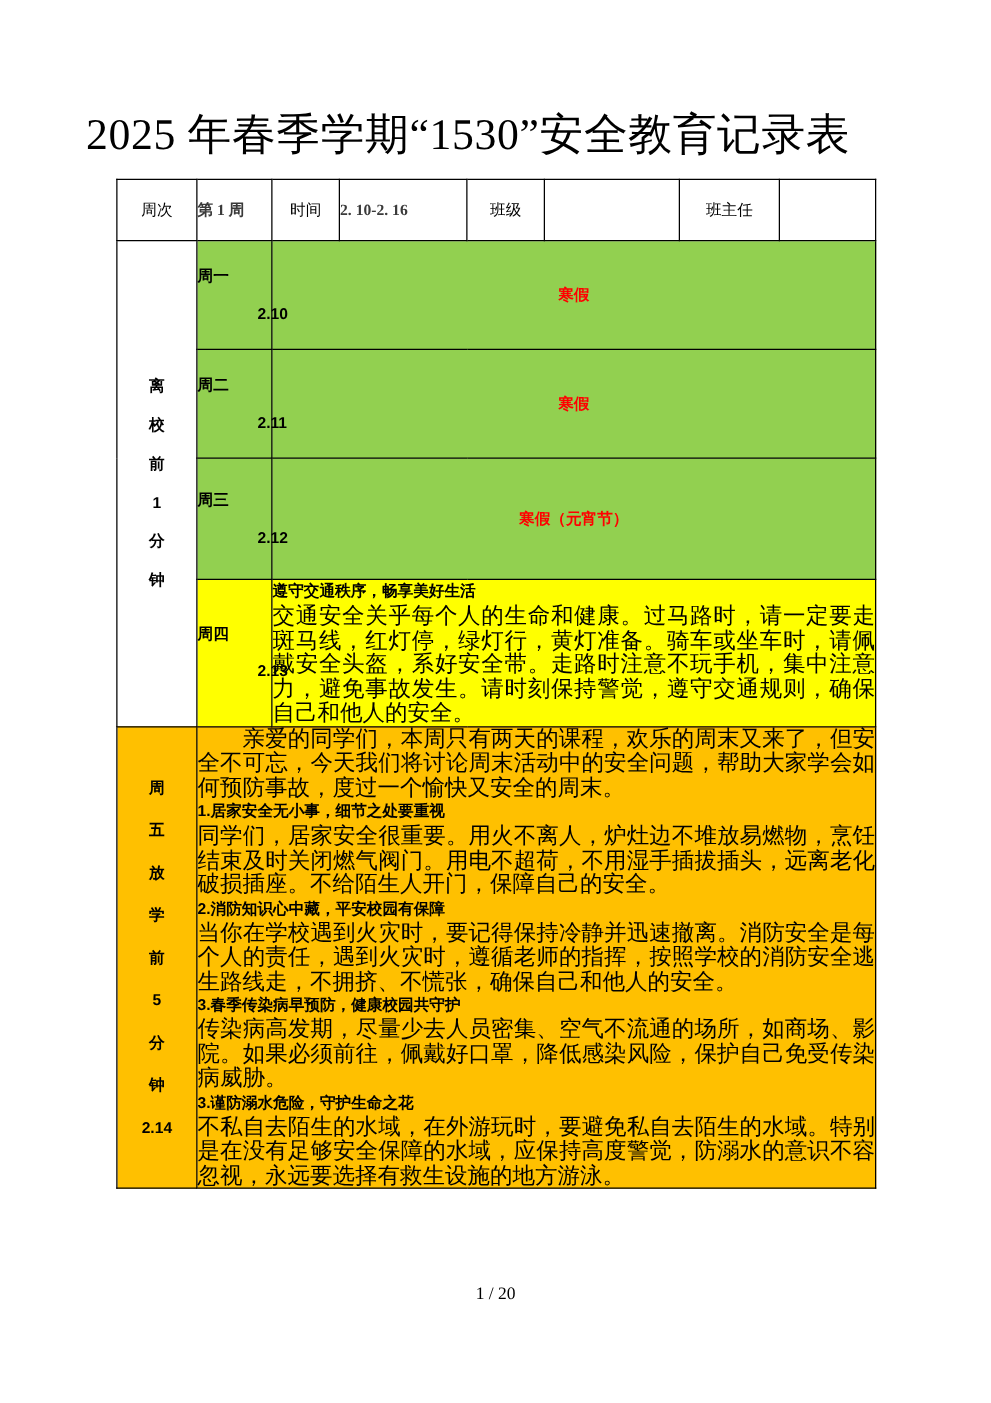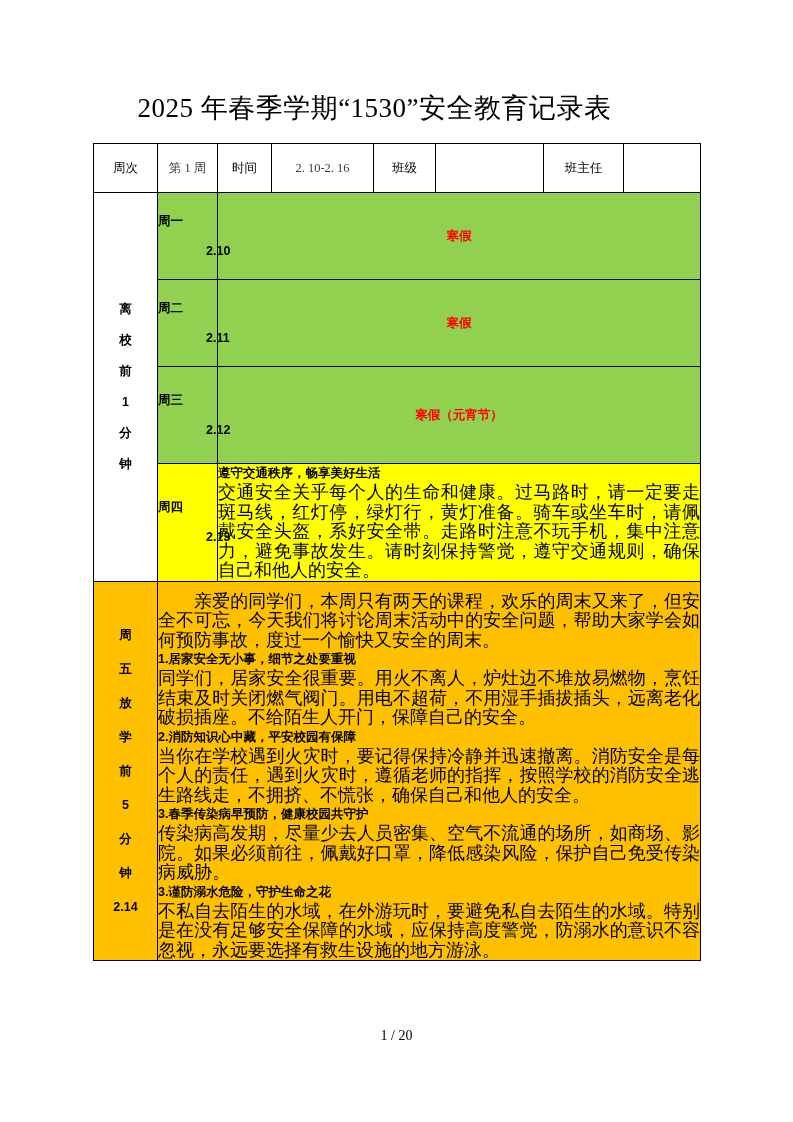--- a/index.html
+++ b/index.html
@@ -26,21 +26,21 @@
   }
 
   
   .doc-title {
     position: absolute;
     top: 90px;
     left: 0;
     width: 749px;
     text-align: center;
     font-family: "Liberation Serif", "DejaVu Serif", serif;
-    font-size: 27px;
+    font-size: 35px;
     line-height: 36px;
     font-weight: normal;
     letter-spacing: 0.5px;
     white-space: nowrap;
   }
 
   
   .rec-table {
     position: absolute;
     top: 143px;
@@ -58,25 +58,25 @@
 
   
   .hdr-cell {
     text-align: center;
     font-weight: normal;
     font-size: 14px;
     height: 48px;
     font-family: "Liberation Sans", "DejaVu Sans", sans-serif;
   }
   .hdr-val {
-    text-align: center;
     font-size: 12.5px;
     color: #3a3a3a;
     height: 48px;
     font-family: "Liberation Serif", "DejaVu Serif", serif;
+    font-weight: bold;
   }
   .hdr-blank {
     height: 48px;
   }
 
   
   .vlabel {
     width: 64px;
     text-align: center;
     font-weight: bold;
@@ -131,21 +131,20 @@
   }
   .lesson-body {
     font-size: 18px;
     line-height: 19.5px;
     margin: 0;
     text-align: justify;
     font-family: "Liberation Serif", "DejaVu Serif", serif;
   }
   .lesson-body.indent {
     text-indent: 2em;
-    margin-top: 10px;
   }
 
   
   .fill-green  { background: #92D050; }
   .fill-yellow { background: #FFFF00; }
 
   
   .fri-label {
     width: 64px;
     background: #FFC000;

